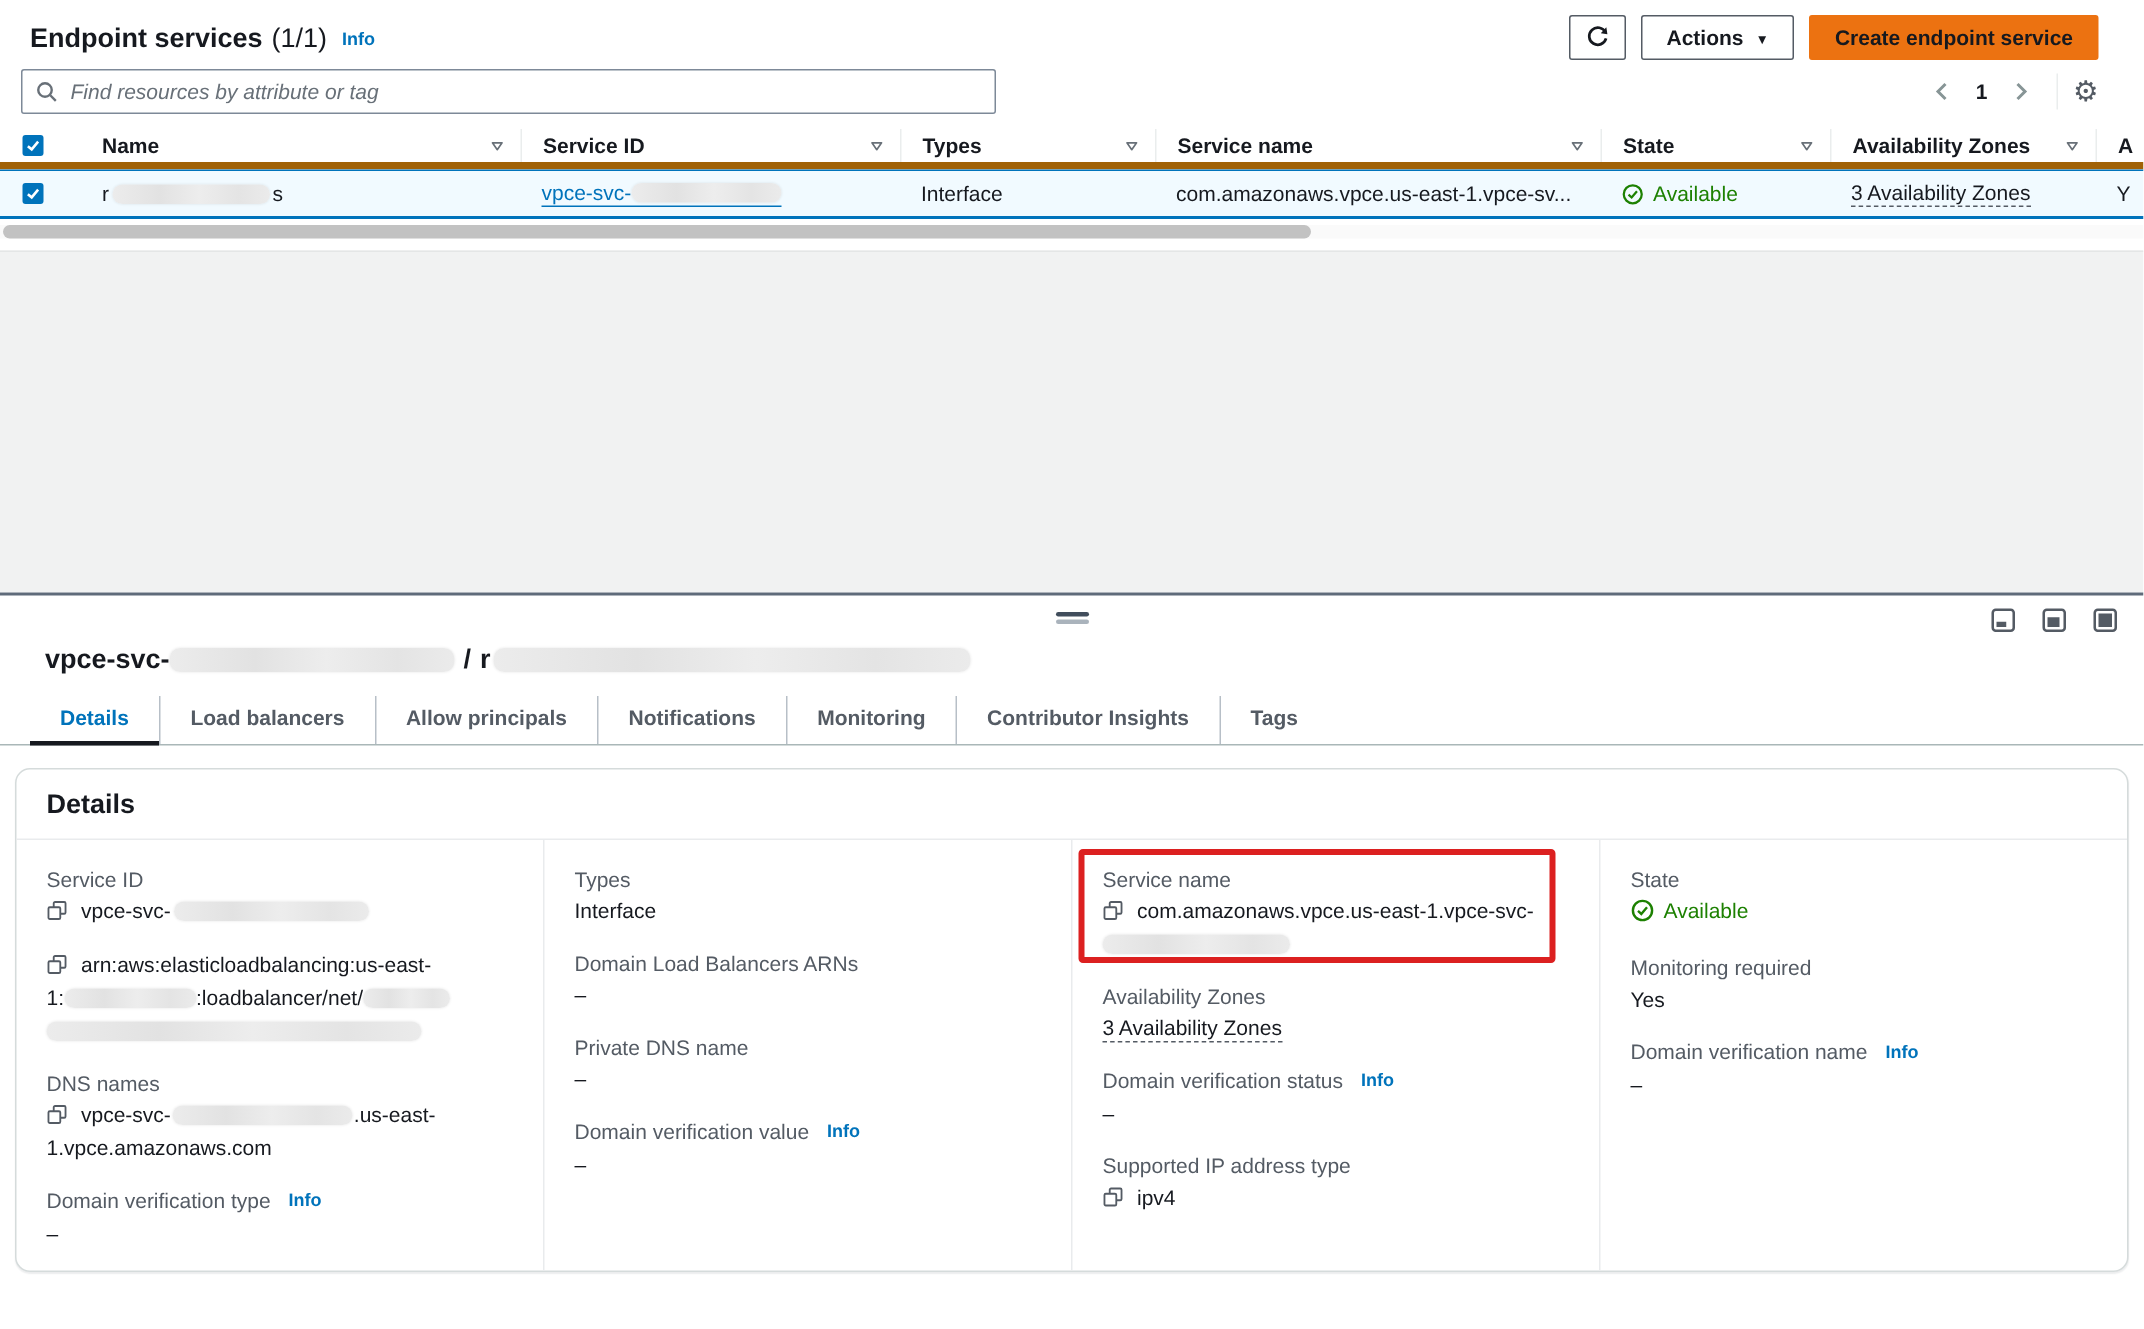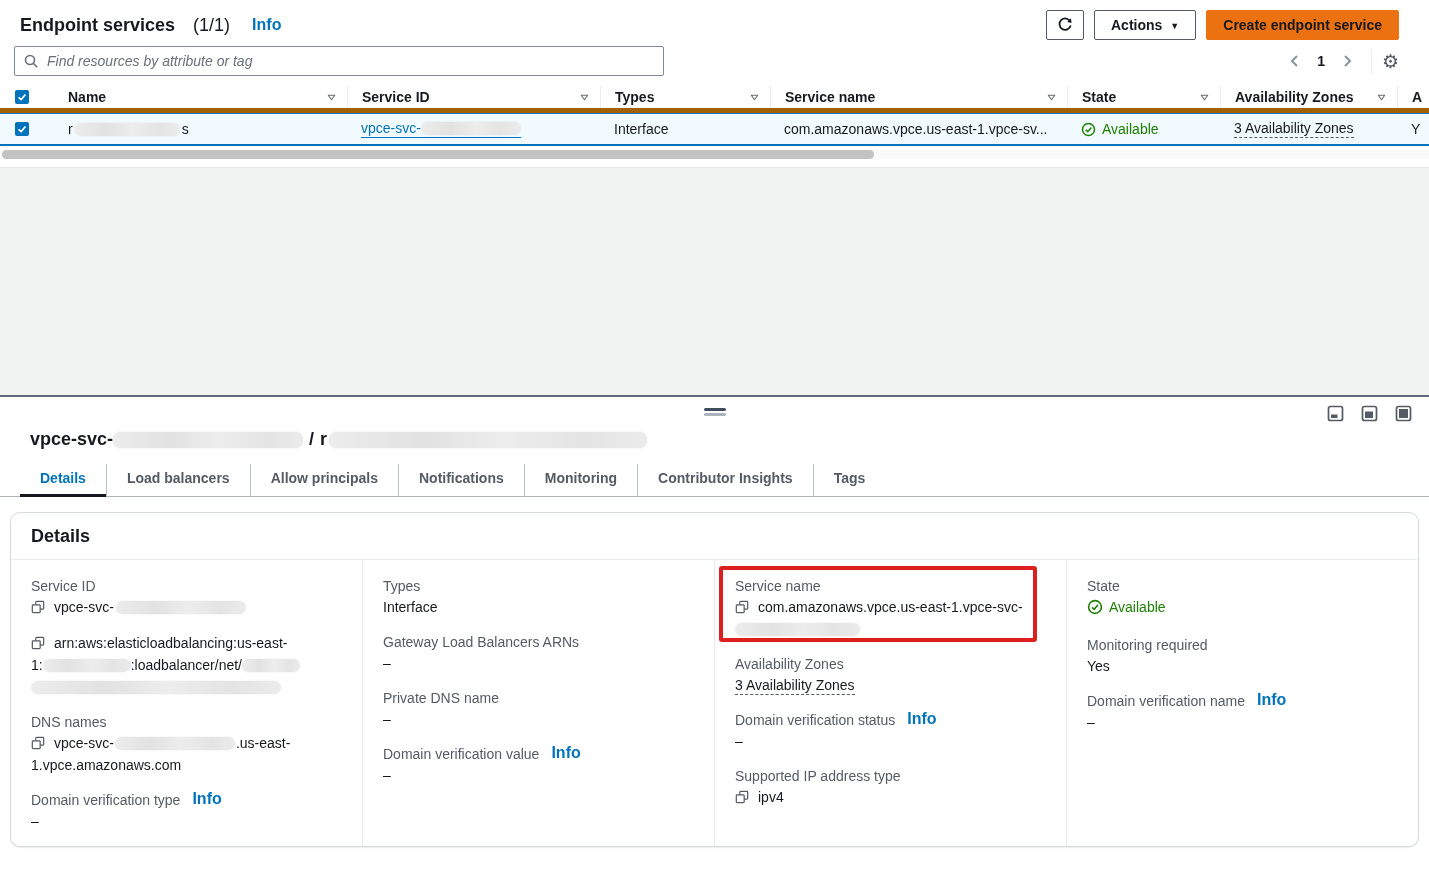--- a/index.html
+++ b/index.html
@@ -7,24 +7,24 @@
   body {
     width:1429px; height:886px; overflow:hidden; position:relative;
     font-family:"Liberation Sans", sans-serif; color:#16191f; background:#fff;
     font-size:14px;
   }
   svg { display:block; }
 
   
   .table-card { background:#fff; }
   .header-row { display:flex; align-items:center; justify-content:space-between; padding:10px 30px 4px 20px; }
-  .title-wrap { display:flex; align-items:baseline; gap:18px; }
+  .title-wrap { display:flex; align-items:baseline; gap:6px; }
   .page-title { font-size:18px; font-weight:700; }
   .page-count { font-size:18px; font-weight:400; color:#16191f; }
-  .info-link { font-size:16px; font-weight:700; color:#0073bb; text-decoration:none; cursor:pointer; position:relative; top:-1px; margin-left:4px; }
+  .info-link { font-size:12px; font-weight:700; color:#0073bb; text-decoration:none; cursor:pointer; position:relative; top:-1px; margin-left:4px; }
   .actions-group { display:flex; align-items:center; gap:10px; }
   .btn { height:30px; border:1px solid #545b64; background:#fff; color:#16191f; font-weight:700; font-size:14px;
          padding:0 16px; border-radius:2px; display:inline-flex; align-items:center; gap:8px; cursor:pointer; font-family:inherit; }
   .btn-icon { width:38px; justify-content:center; padding:0; }
   .btn-primary { background:#ec7211; border-color:#ec7211; color:#16191f; }
   .caret { font-size:9px; position:relative; top:1px; }
 
   .toolbar-row { display:flex; align-items:center; justify-content:space-between; padding:2px 30px 10px 14px; }
   .search-box { position:relative; width:650px; }
   .search-box input { width:100%; height:30px; border:1px solid #7d8998; border-radius:2px; padding:0 10px 0 32px;
@@ -360,21 +360,21 @@
 
       <div class="gcol divided">
         <div class="field">
           <div class="flabel">
               <span>Types</span>
             </div>
           <div class="fvalue"><span>Interface</span></div>
         </div>
         <div class="field">
           <div class="flabel">
-              <span>Gateway Load Balancers ARNs</span>
+              <span>Domain Load Balancers ARNs</span>
             </div>
           <div class="fvalue"><span>–</span></div>
         </div>
         <div class="field">
           <div class="flabel">
               <span>Private DNS name</span>
             </div>
           <div class="fvalue"><span>–</span></div>
         </div>
         <div class="field">

